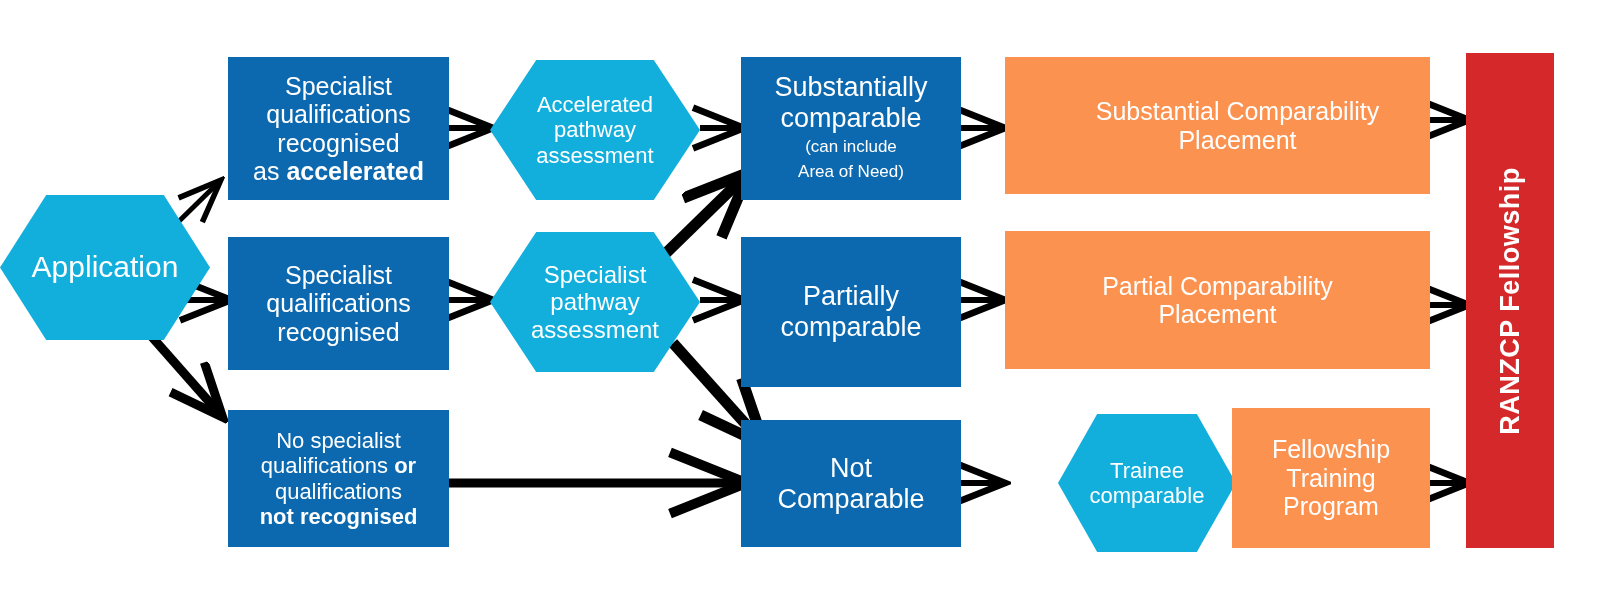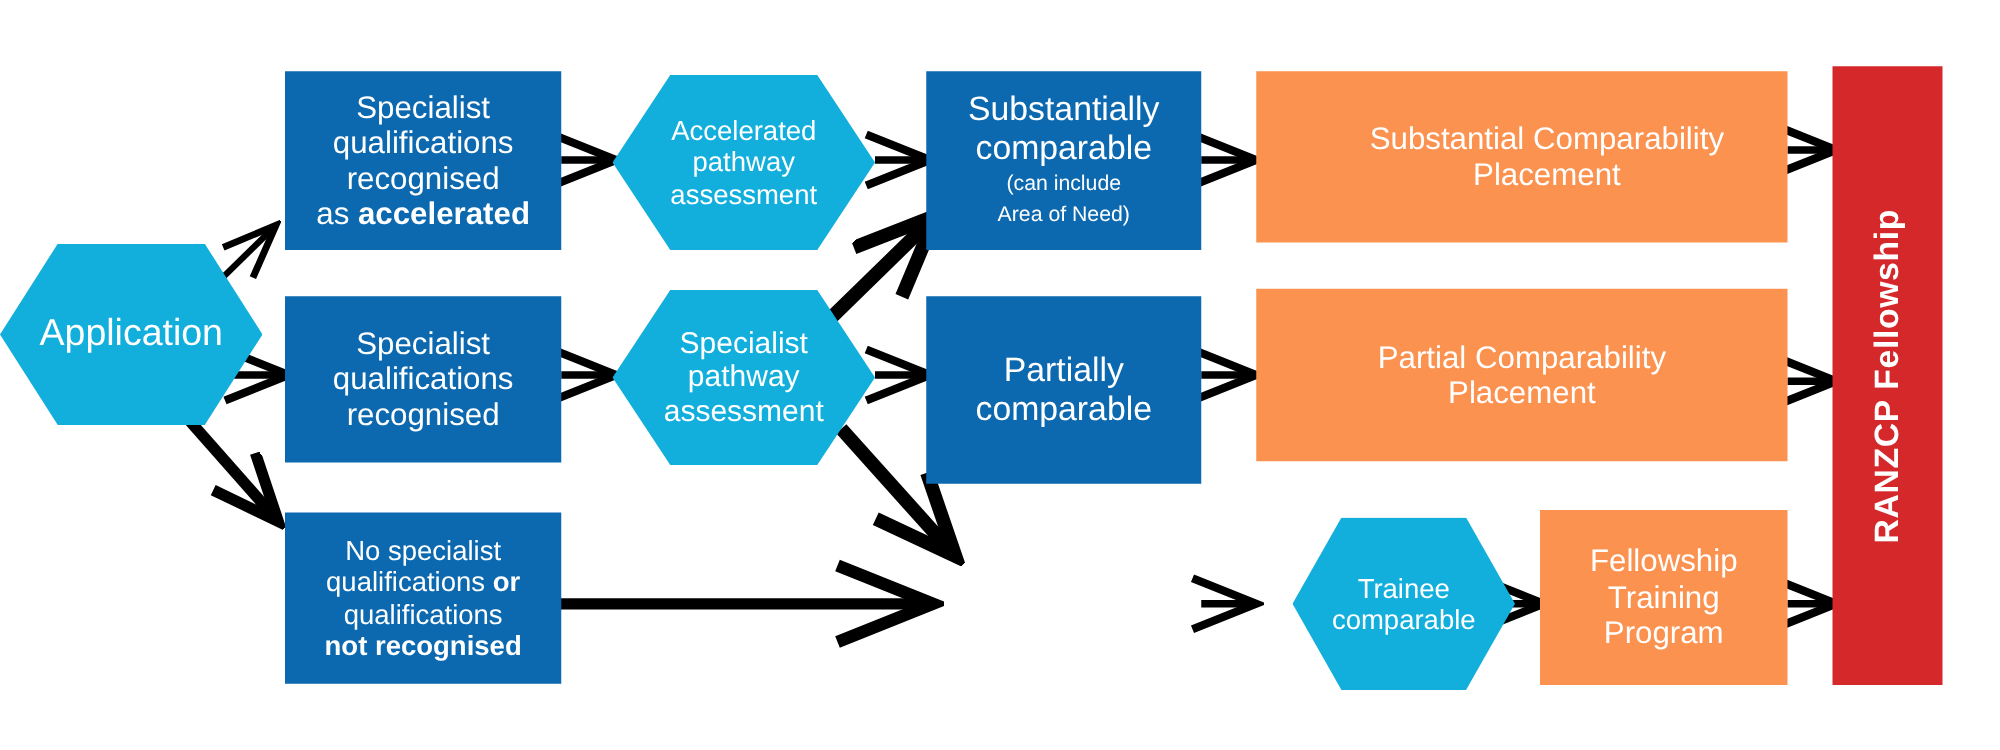--- a/index.html
+++ b/index.html
@@ -148,32 +148,36 @@
     <span class="line2">comparable</span>
     <span class="sub">(can include</span>
     <span class="sub">Area of Need)</span>
   </div>
 
   <div class="node rect darkblue" style="left:741px; top:237px; width:220px; height:150px; font-size:27px;">
     <span class="line1">Partially</span>
     <span class="line2">comparable</span>
   </div>
 
+  <div class="node rect darkblue" style="left:741px; top:420px; width:220px; height:127px; font-size:27px;">
+    <span class="line1">Not</span>
+    <span class="line2">Comparable</span>
+  </div>
 
   <div class="node rect orange" style="left:1005px; top:57px; width:425px; height:137px; font-size:25px;padding-left:40px;">
     <span class="line1">Substantial Comparability</span>
     <span class="line2">Placement</span>
   </div>
 
   <div class="node rect orange" style="left:1005px; top:231px; width:425px; height:138px; font-size:25px;">
     <span class="line1">Partial Comparability</span>
     <span class="line2">Placement</span>
   </div>
 
-  <div class="node hex lightblue" style="left:1034px; top:414px; width:178px; height:138px; font-size:22px;">
+  <div class="node hex lightblue" style="left:1058px; top:414px; width:178px; height:138px; font-size:22px;">
     <span class="line1">Trainee</span>
     <span class="line2">comparable</span>
   </div>
 
   <div class="node rect orange" style="left:1232px; top:408px; width:198px; height:140px; font-size:25px;text-align:right;">
     <span class="line1">Fellowship</span>
     <span class="line2">Training</span>
     <span class="line3">Program</span>
   </div>
 

